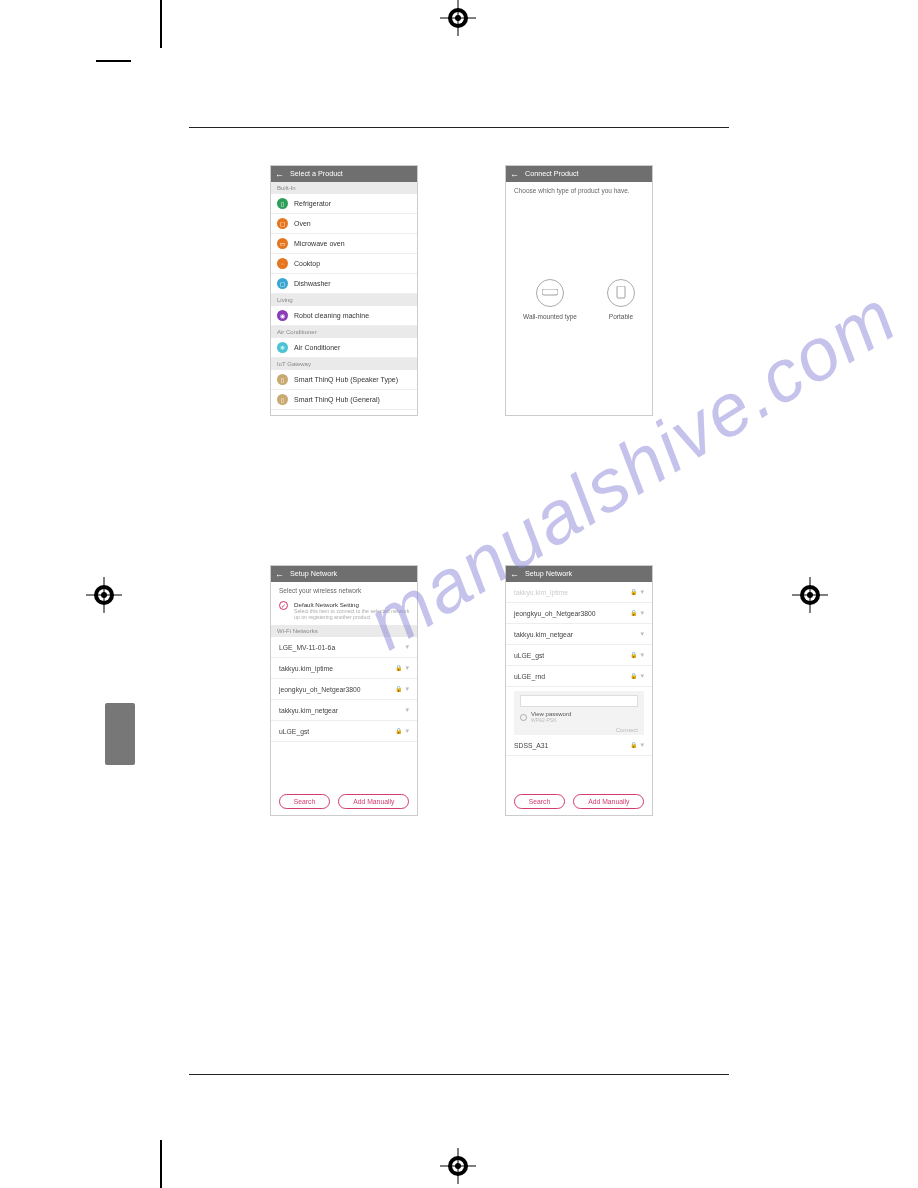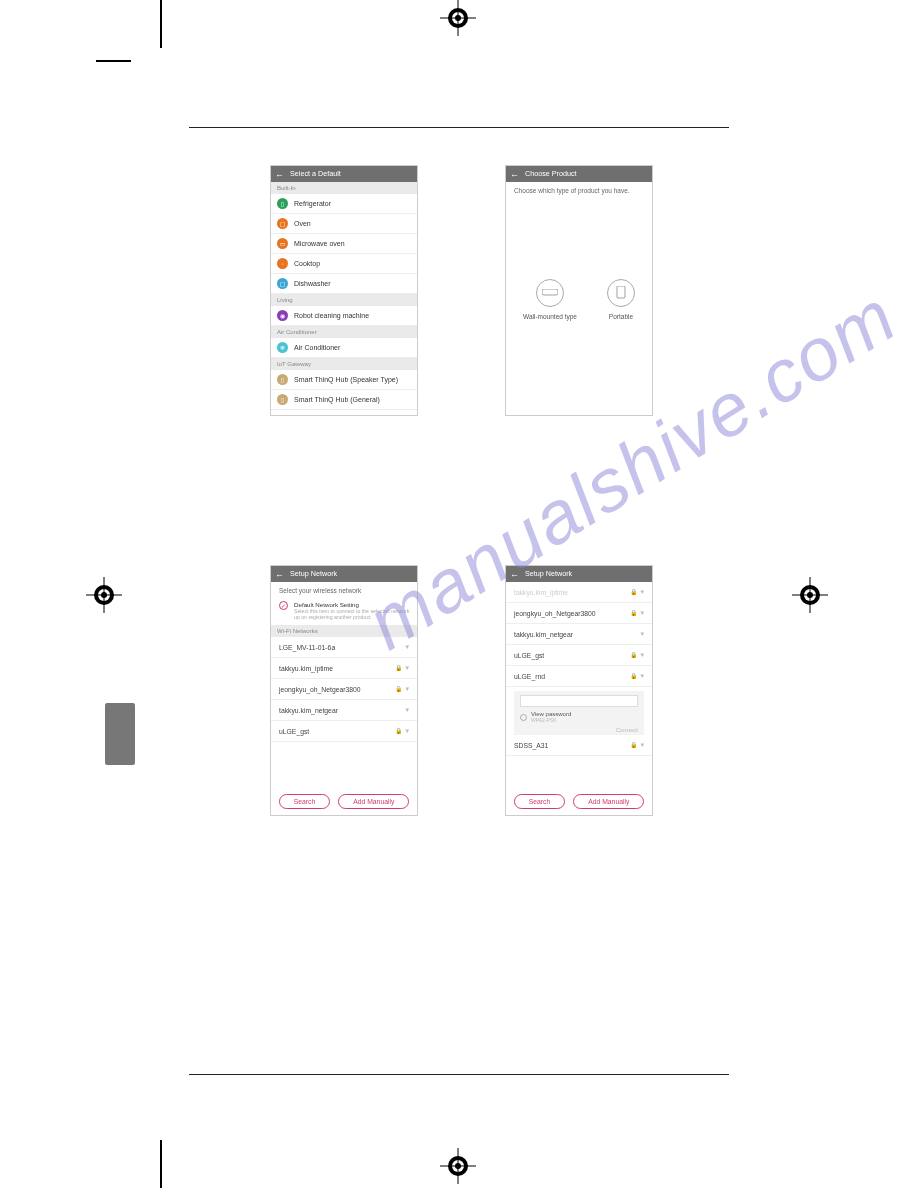--- a/index.html
+++ b/index.html
@@ -106,21 +106,21 @@
     </svg></div>
 
 <div class="tab-mark"></div>
 
 <div class="page-content">
   <div class="hr-top"></div>
 
   <div class="phone p1">
     <div class="phone-header">
       <span class="arrow-back">←</span>
-      <span>Select a Default</span>
+      <span>Select a Product</span>
     </div>
     <div class="section-label">Built-In</div>
     <div class="row">
         <span class="round-icon ico-green">▯</span>
         <span>Refrigerator</span>
       </div>
     <div class="row">
         <span class="round-icon ico-orange">▢</span>
         <span>Oven</span>
       </div>
@@ -153,21 +153,21 @@
       </div>
     <div class="row">
         <span class="round-icon ico-tan">▯</span>
         <span>Smart ThinQ Hub (General)</span>
       </div>
   </div>
 
   <div class="phone p2">
     <div class="phone-header">
       <span class="arrow-back">←</span>
-      <span>Choose Product</span>
+      <span>Connect Product</span>
     </div>
     <div class="instr">Choose which type of product you have.</div>
     <div class="type-grid">
       <div class="type-item">
         <div class="type-circle">
             <svg width="16" height="8" viewBox="0 0 16 8">
               <rect x="0" y="0" width="16" height="6" rx="2" fill="none" stroke="#888" stroke-width="0.8"></rect>
             </svg>
           </div>
         <div>Wall-mounted type</div>

